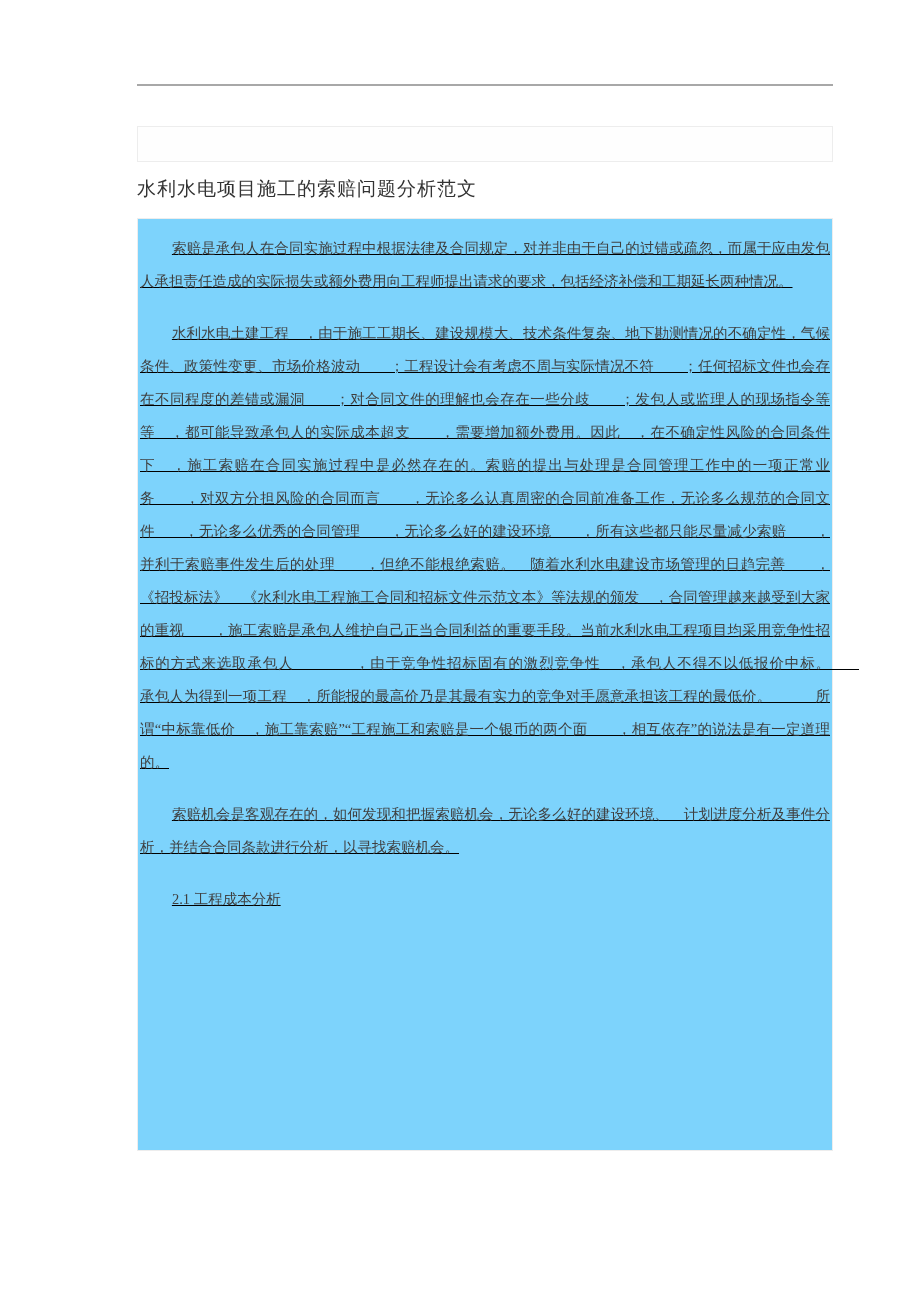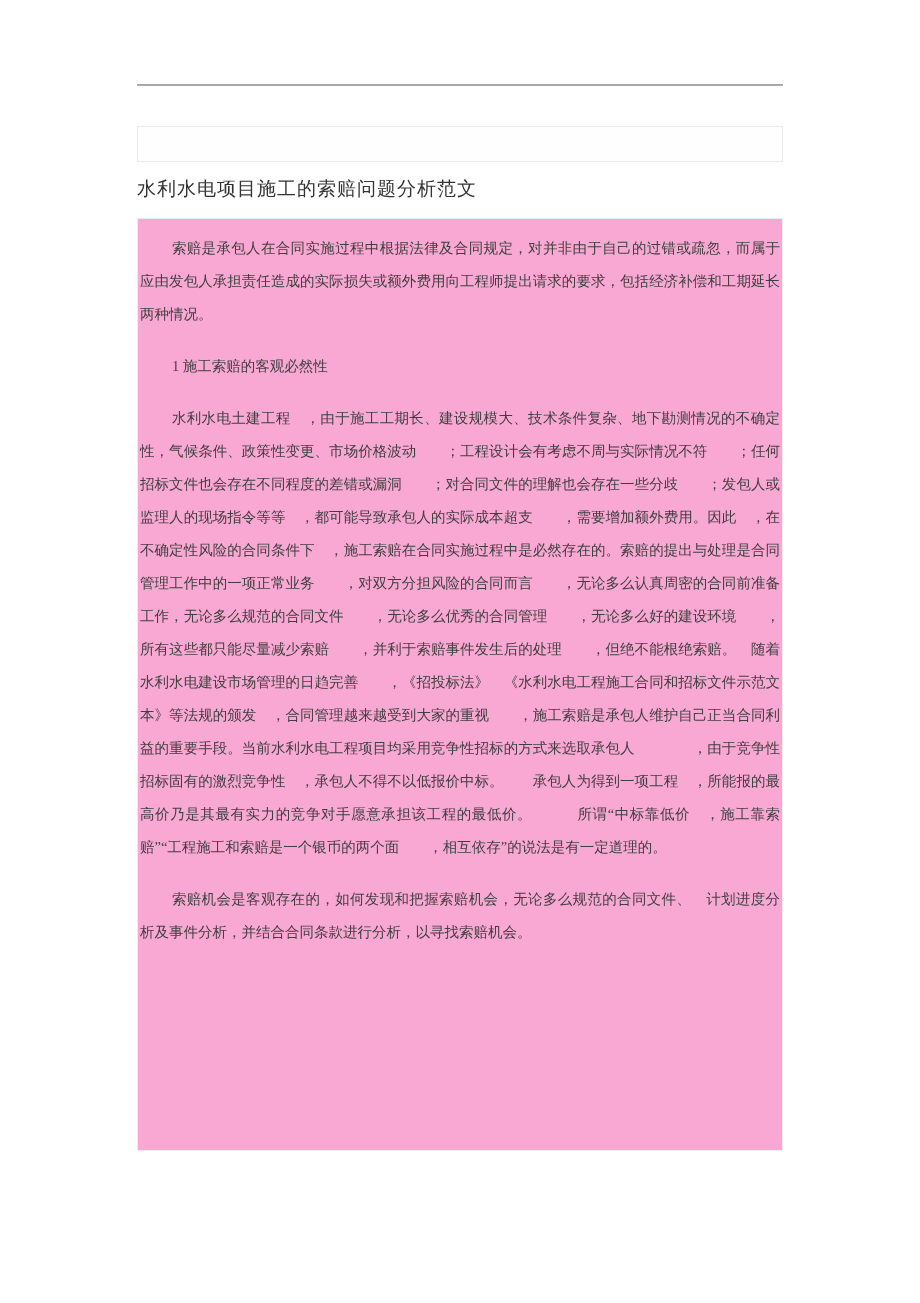--- a/index.html
+++ b/index.html
@@ -4,21 +4,21 @@
 <style>
   * { box-sizing: border-box; margin: 0; padding: 0; }
   html, body {
     width: 920px;
     background: #ffffff;
     font-family: "Liberation Serif", "DejaVu Serif", serif;
   }
   body { height: 1303px; overflow: hidden; }
   .column {
     margin-left: 137px;
-    width: 646px;
+    width: 696px;
   }
   .top-rule {
     margin-top: 84px;
     height: 2px;
     background: #a8a8a8;
     border: none;
   }
   .header-strip {
     margin-top: 40px;
     height: 36px;
@@ -29,23 +29,24 @@
     margin-top: 13px;
     font-size: 19px;
     font-weight: 400;
     color: #333333;
     letter-spacing: 1px;
     line-height: 28px;
   }
   .content-box {
     margin-top: 15px;
     border: 1px solid #ededed;
-    background: #f9a8d4;
+    background: #7dd3fc;
     padding: 13px 2px 1px 2px;
     min-height: 933px;
+    text-decoration: underline;
   }
   .content-box p {
     font-size: 14.5px;
     line-height: 33px;
     color: #3f3f3f;
     text-indent: 2.2em;
     margin-bottom: 19px;
     text-align: justify;
   }
   .content-box p.section-heading {
@@ -61,24 +62,24 @@
   <hr class="top-rule">
 
   <div class="header-strip"></div>
 
   <h1 class="doc-title">水利水电项目施工的索赔问题分析范文</h1>
 
   <div class="content-box">
 
     <p>索赔是承包人在合同实施过程中根据法律及合同规定，对并非由于自己的过错或疏忽，而属于应由发包人承担责任造成的实际损失或额外费用向工程师提出请求的要求，包括经济补偿和工期延长两种情况。</p>
 
-    <p class="section-heading">1 施工索赔的客观必然性</p>
 
     <p>水利水电土建工程　，由于施工工期长、建设规模大、技术条件复杂、地下勘测情况的不确定性，气候条件、政策性变更、市场价格波动　　；工程设计会有考虑不周与实际情况不符　　；任何招标文件也会存在不同程度的差错或漏洞　　；对合同文件的理解也会存在一些分歧　　；发包人或监理人的现场指令等等　，都可能导致承包人的实际成本超支　　，需要增加额外费用。因此　，在不确定性风险的合同条件下　，施工索赔在合同实施过程中是必然存在的。索赔的提出与处理是合同管理工作中的一项正常业务　　，对双方分担风险的合同而言　　，无论多么认真周密的合同前准备工作，无论多么规范的合同文件　　，无论多么优秀的合同管理　　，无论多么好的建设环境　　，所有这些都只能尽量减少索赔　　，并利于索赔事件发生后的处理　　，但绝不能根绝索赔。　随着水利水电建设市场管理的日趋完善　　，《招投标法》　《水利水电工程施工合同和招标文件示范文本》等法规的颁发　，合同管理越来越受到大家的重视　　，施工索赔是承包人维护自己正当合同利益的重要手段。当前水利水电工程项目均采用竞争性招标的方式来选取承包人　　　　，由于竞争性招标固有的激烈竞争性　，承包人不得不以低报价中标。　　承包人为得到一项工程　，所能报的最高价乃是其最有实力的竞争对手愿意承担该工程的最低价。　　　所谓“中标靠低价　，施工靠索赔”“工程施工和索赔是一个银币的两个面　　，相互依存”的说法是有一定道理的。</p>
 
 
-    <p>索赔机会是客观存在的，如何发现和把握索赔机会，无论多么规范的合同文件、　计划进度分析及事件分析，并结合合同条款进行分析，以寻找索赔机会。</p>
+    <p>索赔机会是客观存在的，如何发现和把握索赔机会，无论多么好的建设环境、　计划进度分析及事件分析，并结合合同条款进行分析，以寻找索赔机会。</p>
 
+    <p class="section-heading">2.1 工程成本分析</p>
 
 
   </div>
 
 </div>
 
 </body></html>

